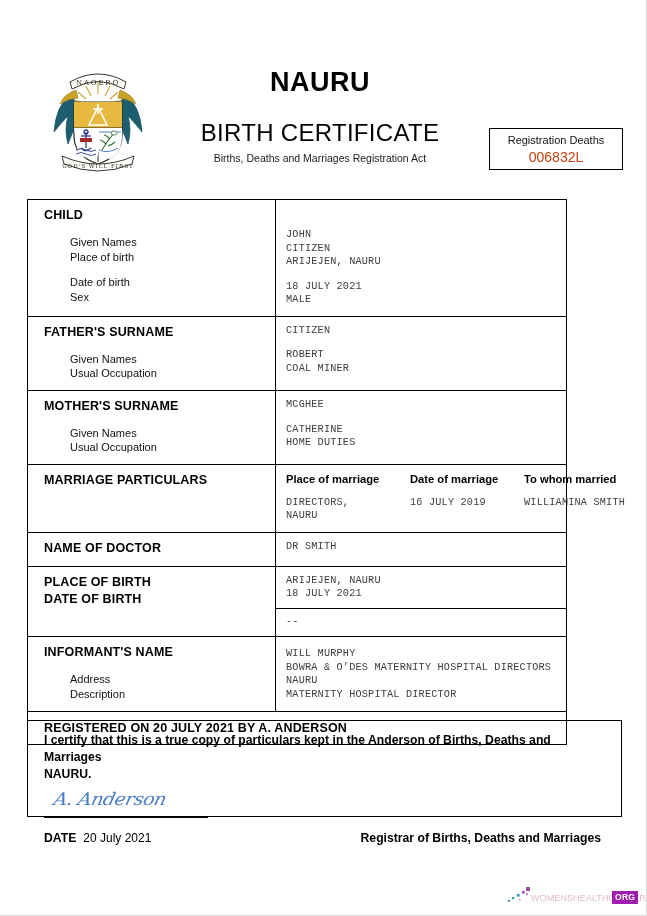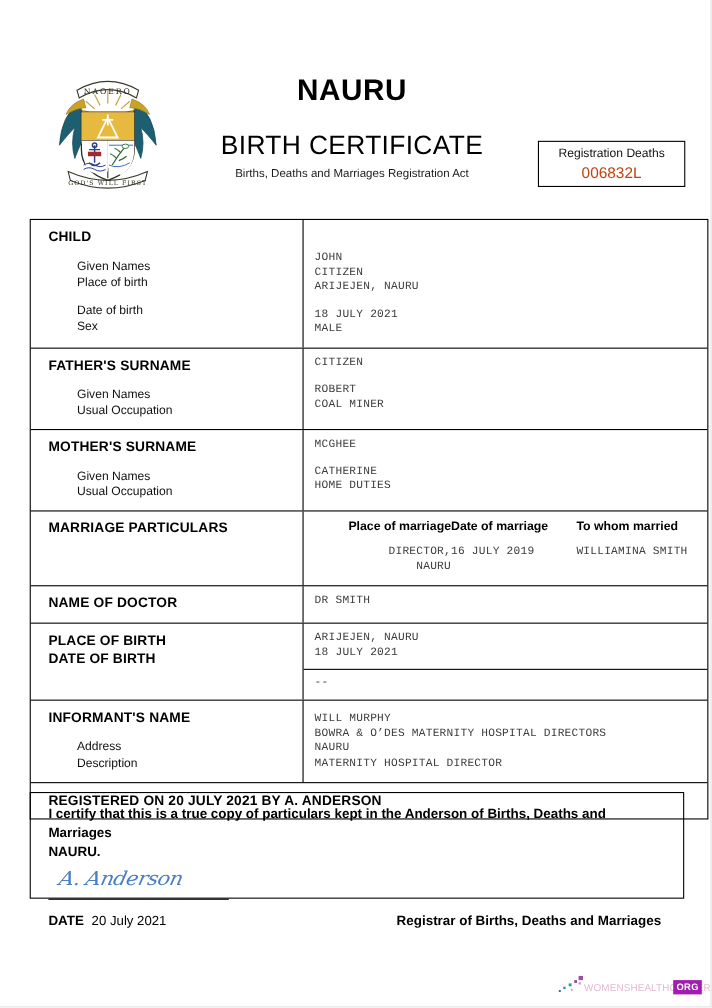--- a/index.html
+++ b/index.html
@@ -82,21 +82,21 @@
     padding-top: 5px;
   }
   .regbox-label { font-size: 11px; color: #111; line-height: 1.25; }
   .regbox-value { font-size: 14px; color: #c2410c; line-height: 1.3; }
 
   
   .cert-table {
     position: absolute;
     left: 27px;
     top: 199px;
-    width: 617px;
+    width: 540px;
     border: 1.4px solid #000;
   }
 
   .row {
     display: flex;
     border-bottom: 1.4px solid #000;
     min-height: 30px;
   }
   .row:last-child { border-bottom: none; }
 
@@ -137,21 +137,21 @@
     font-size: 10.2px;
     color: #3c3c3c;
     line-height: 1.33;
     letter-spacing: 0.2px;
     white-space: pre;
   }
 
   
   .marriage-grid { display: flex; }
   .mcol { }
-  .mcol.c1 { width: 124px; text-align: right; }
+  .mcol.c1 { width: 124px; }
   .mcol.c2 { width: 114px; }
   .mcol.c3 { width: 120px; }
   .mhead {
     font-size: 11.2px;
     font-weight: bold;
     color: #000;
     line-height: 1.3;
     margin-bottom: 9px;
   }
 
@@ -399,21 +399,21 @@
     </div>
 
     <div class="row">
       <div class="col-left">
         <div class="sec-title">MARRIAGE PARTICULARS</div>
       </div>
       <div class="col-right">
         <div class="marriage-grid">
           <div class="mcol c1">
             <div class="mhead">Place of marriage</div>
-            <div class="mono">DIRECTOR,</div>
+            <div class="mono">DIRECTORS,</div>
             <div class="mono">NAURU</div>
           </div>
           <div class="mcol c2">
             <div class="mhead">Date of marriage</div>
             <div class="mono">16 JULY 2019</div>
           </div>
           <div class="mcol c3">
             <div class="mhead">To whom married</div>
             <div class="mono">WILLIAMINA SMITH</div>
           </div>

